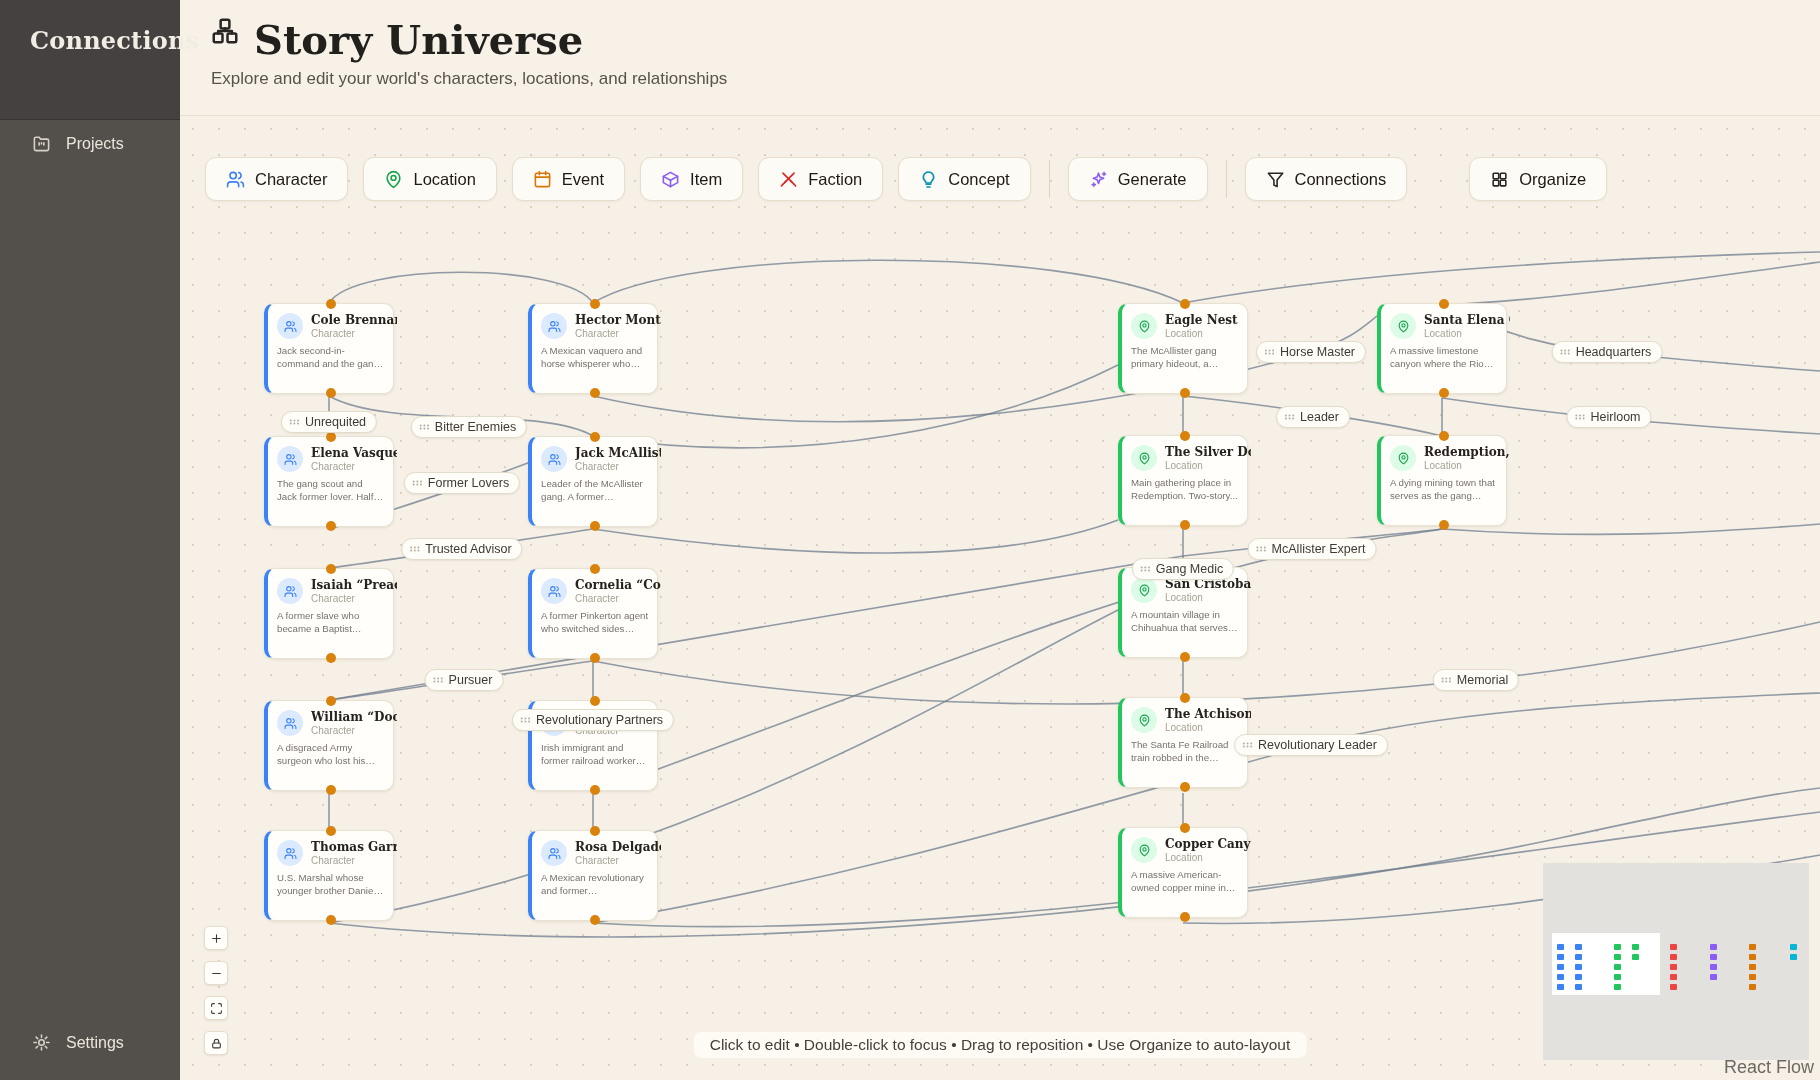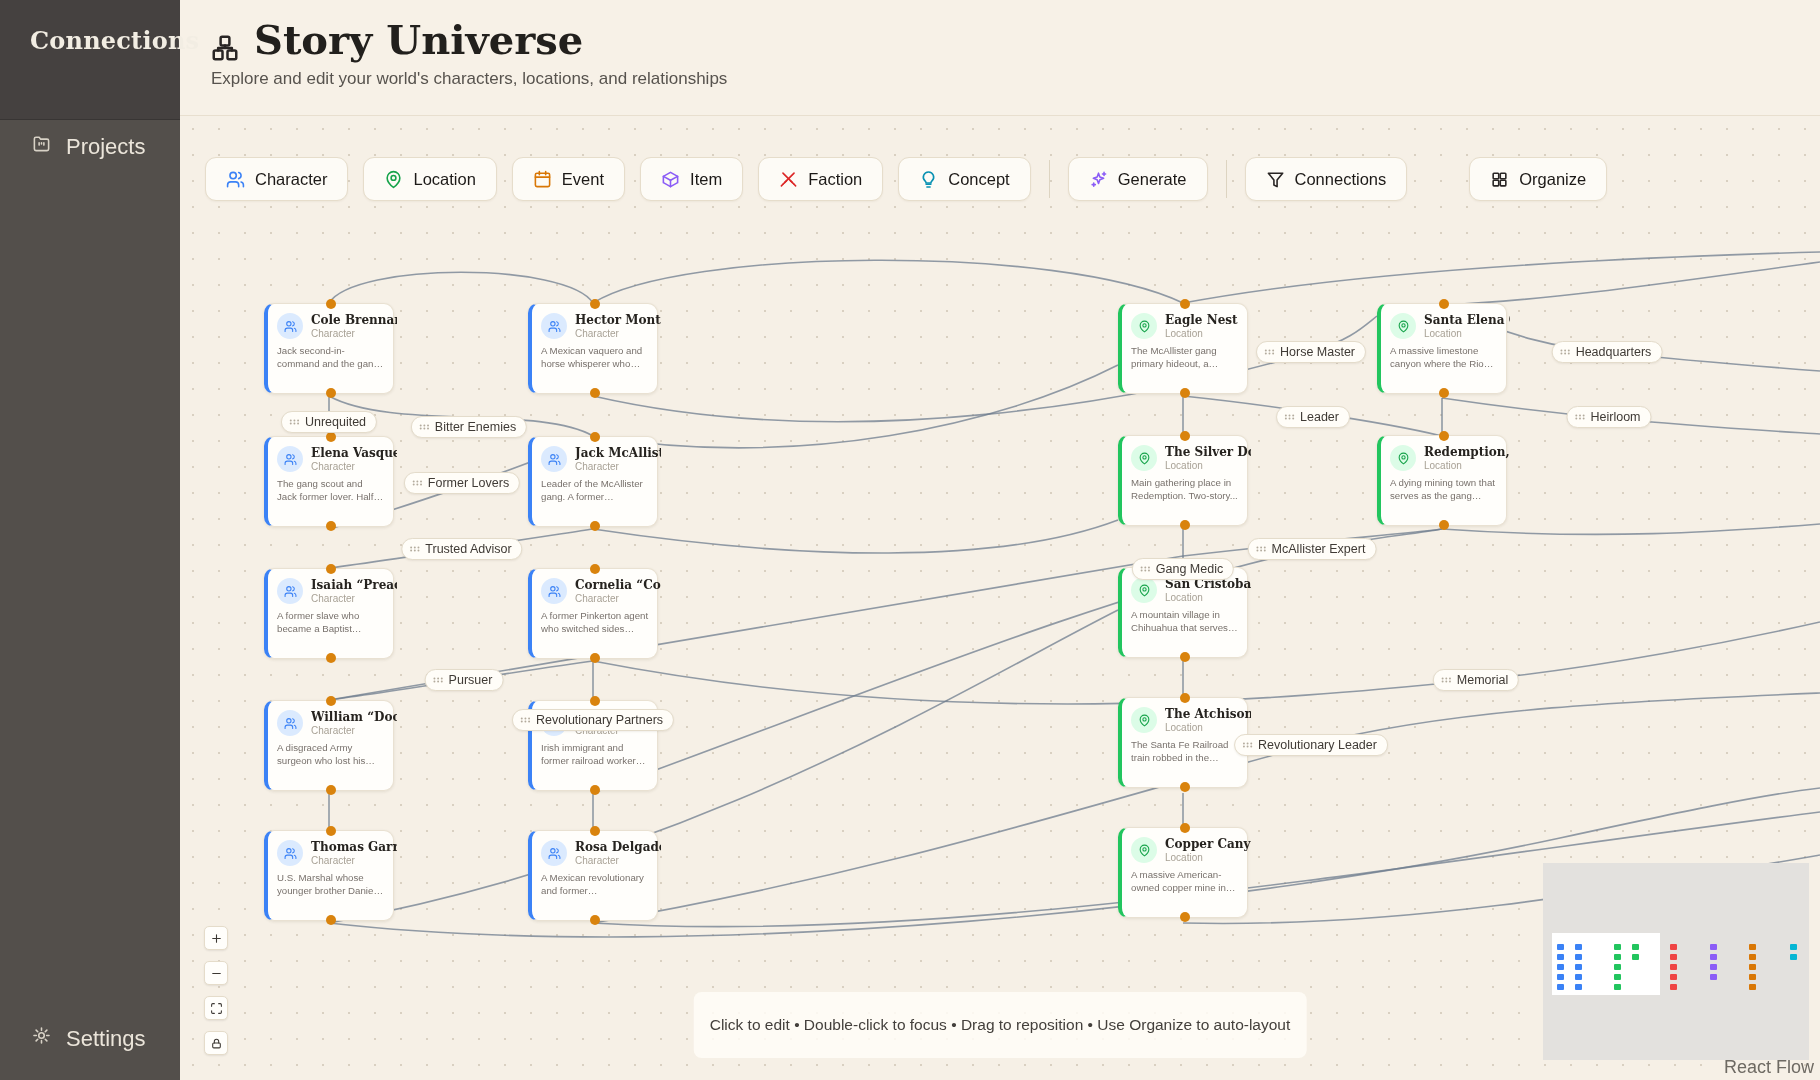--- a/index.html
+++ b/index.html
@@ -3,28 +3,28 @@
 <meta charset="utf-8">
 <style>
   * { margin:0; padding:0; box-sizing:border-box; }
   html,body { width:1820px; height:1080px; overflow:hidden; }
   body { font-family:"Liberation Sans","DejaVu Sans",sans-serif; background:#f6f0e6; color:#292524; position:relative; }
 
   
   .sidebar { position:absolute; left:0; top:0; width:180px; height:1080px; background:#534f4b; z-index:30; }
   .brand-area { height:120px; background:#454140; border-bottom:1px solid rgba(0,0,0,.18); padding:26px 0 0 30px; }
   .brand { font-family:"DejaVu Serif","Liberation Serif",serif; font-weight:bold; font-size:24px; color:#f2ede3; letter-spacing:.2px; }
-  .side-item { display:flex; align-items:flex-start; gap:15px; padding:14px 0 14px 32px; color:#ebe5da; font-size:22px; cursor:pointer; }
+  .side-item { display:flex; align-items:flex-end; gap:15px; padding:14px 0 14px 32px; color:#ebe5da; font-size:16px; cursor:pointer; }
   .side-item .ic { width:19px; height:19px; color:#d8d2c6; flex:0 0 auto; }
   .side-item.bottom { position:absolute; bottom:14px; left:0; right:0; }
   .ic svg { width:100%; height:100%; display:block; }
 
   
   .main-header { position:absolute; left:180px; top:0; right:0; height:116px; background:#f7f1e7; border-bottom:1px solid #e8dfcf; z-index:20; }
-  .title-row { display:flex; align-items:flex-end; gap:14px; padding:16px 0 0 30px; }
+  .title-row { display:flex; align-items:flex-start; gap:14px; padding:16px 0 0 30px; }
   .title-icon { width:30px; height:30px; color:#292524; }
   .page-title { font-family:"DejaVu Serif","Liberation Serif",serif; font-weight:bold; font-size:40px; color:#22201d; }
   .subtitle { padding:6px 0 0 31px; font-size:17px; color:#57534e; }
   .close-btn { position:absolute; top:14px; right:16px; width:24px; height:24px; color:#44403c; cursor:pointer; }
   .view-toggle { position:absolute; top:38px; right:28px; background:#e9e4d8; border-radius:11px; padding:4px; display:flex; align-items:center; gap:2px; }
   .seg { display:flex; align-items:center; gap:9px; font-size:17px; padding:6px 15px; border-radius:8px; color:#57534e; cursor:pointer; }
   .seg .ic { width:18px; height:18px; }
   .seg.active { background:#fffefb; color:#1c1917; box-shadow:0 1px 2px rgba(0,0,0,.12); font-weight:500; }
 
   
@@ -56,21 +56,21 @@
   
   .edge-label { position:absolute; transform:translate(-50%,-50%); display:flex; align-items:center; gap:5px; background:#fffdf8; border:1px solid #e4dccb; border-radius:999px; padding:3px 10px 3px 7px; font-size:12.5px; color:#3f3a35; box-shadow:0 1px 2px rgba(70,55,25,.08); z-index:6; white-space:nowrap; cursor:pointer; }
   .edge-label .ic { width:11px; height:8px; color:#b3ab9d; }
 
   
   .controls { position:absolute; left:204px; top:926px; display:flex; flex-direction:column; gap:11px; z-index:15; }
   .ctrl-btn { width:24px; height:24px; background:#fffefb; border:1px solid #e5dcca; border-radius:5px; display:flex; align-items:center; justify-content:center; color:#3c3833; cursor:pointer; box-shadow:0 1px 2px rgba(0,0,0,.08); }
   .ctrl-btn .ic { width:13px; height:13px; }
 
   
-  .hint-bar { position:absolute; left:1000px; bottom:22px; transform:translateX(-50%); background:rgba(255,253,247,.85); border-radius:8px; padding:24px 16px; font-size:15.5px; color:#44403c; z-index:15; white-space:nowrap; }
+  .hint-bar { position:absolute; left:1000px; bottom:22px; transform:translateX(-50%); background:rgba(255,253,247,.85); border-radius:8px; padding:4px 16px; font-size:15.5px; color:#44403c; z-index:15; white-space:nowrap; }
 
   
   .minimap { position:absolute; left:1543px; top:863px; width:266px; height:197px; background:#e3e1de; z-index:14; cursor:pointer; }
   .mm-viewport { position:absolute; background:#ffffff; }
   .mm-node { position:absolute; width:7px; height:6px; border-radius:1px; }
   .attribution { position:absolute; right:6px; bottom:2px; font-size:18px; color:#6e6a63; z-index:15; cursor:pointer; }
 </style>
 </head>
 <body>
 

